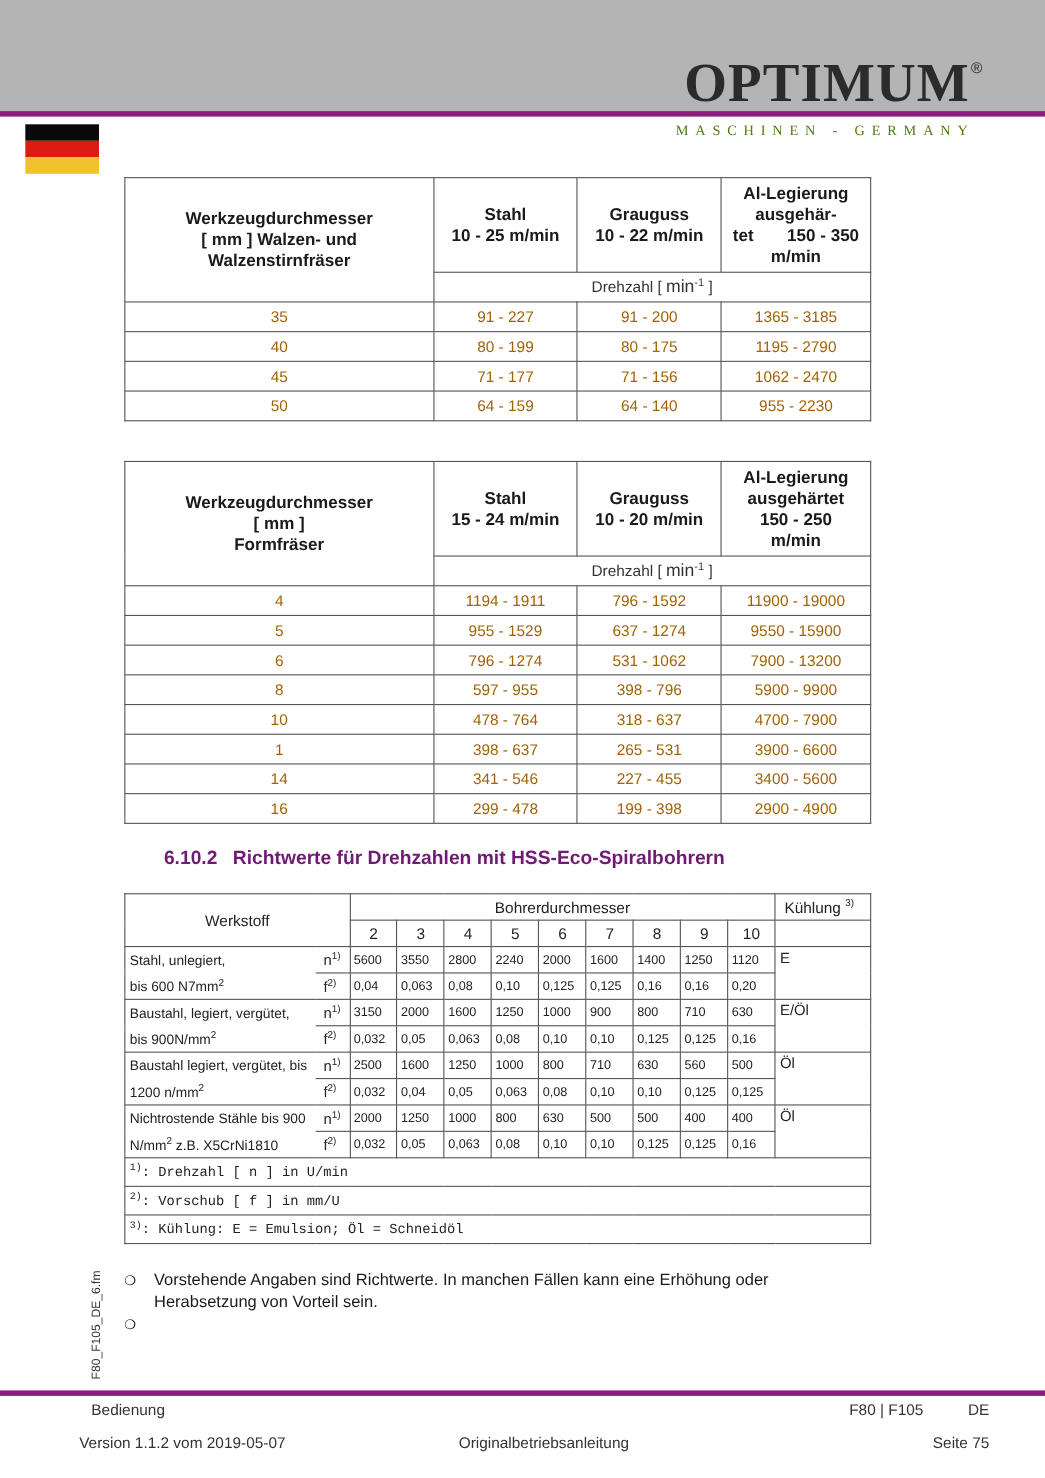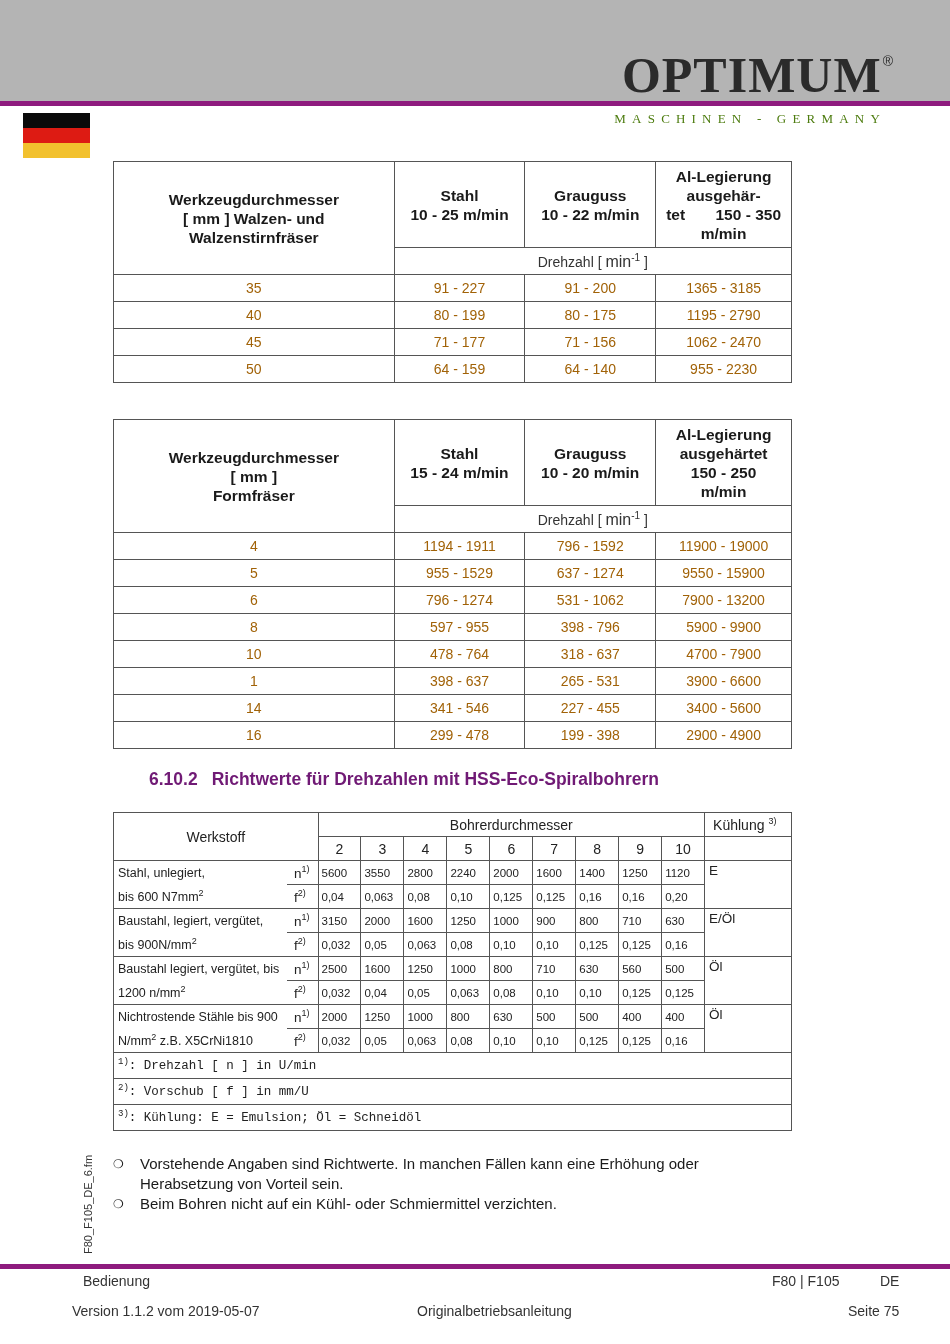--- a/index.html
+++ b/index.html
@@ -393,21 +393,20 @@
     </tbody>
 </table>
 
 <div class="bullets" id="bullets">
     <div class="bullet">
       <span class="dot" style="font-size: 12px;">❍</span>
       <span>Vorstehende Angaben sind Richtwerte. In manchen Fällen kann eine Erhöhung oder Herabsetzung von Vorteil sein.</span>
     </div>
     <div class="bullet">
       <span class="dot" style="font-size: 12px;">❍</span>
-      <span>Beim Bohren nicht auf ein Kühl- oder Schmiermittel verzichten.</span>
     </div>
   </div>
 <div class="side-label">F80_F105_DE_6.fm</div>
 
 <div class="footer-rule"></div>
 <div class="foot-text" style="left:83px;top:1273px">Bedienung</div>
 <div class="foot-text" style="left:772px;top:1273px">F80 | F105</div>
 <div class="foot-text" style="left:880px;top:1273px">DE</div>
 <div class="foot-text" style="left:72px;top:1303px">Version 1.1.2  vom 2019-05-07</div>
 <div class="foot-text" style="left:417px;top:1303px">Originalbetriebsanleitung</div>

